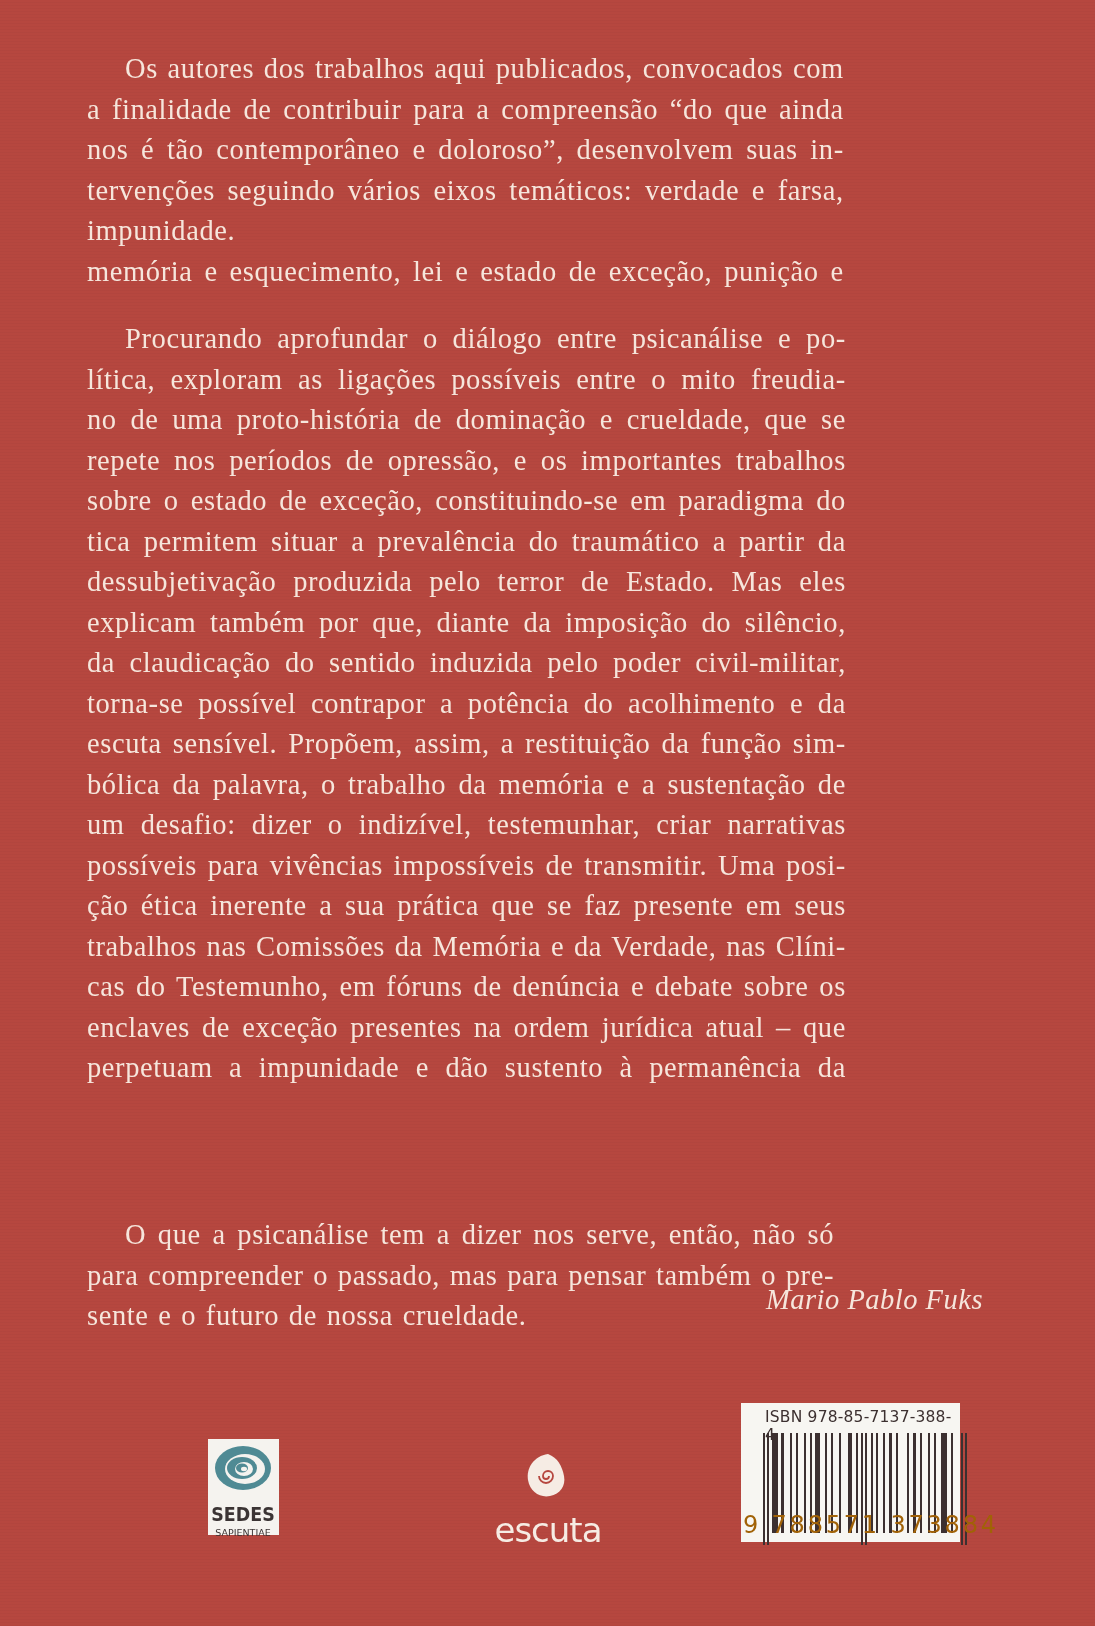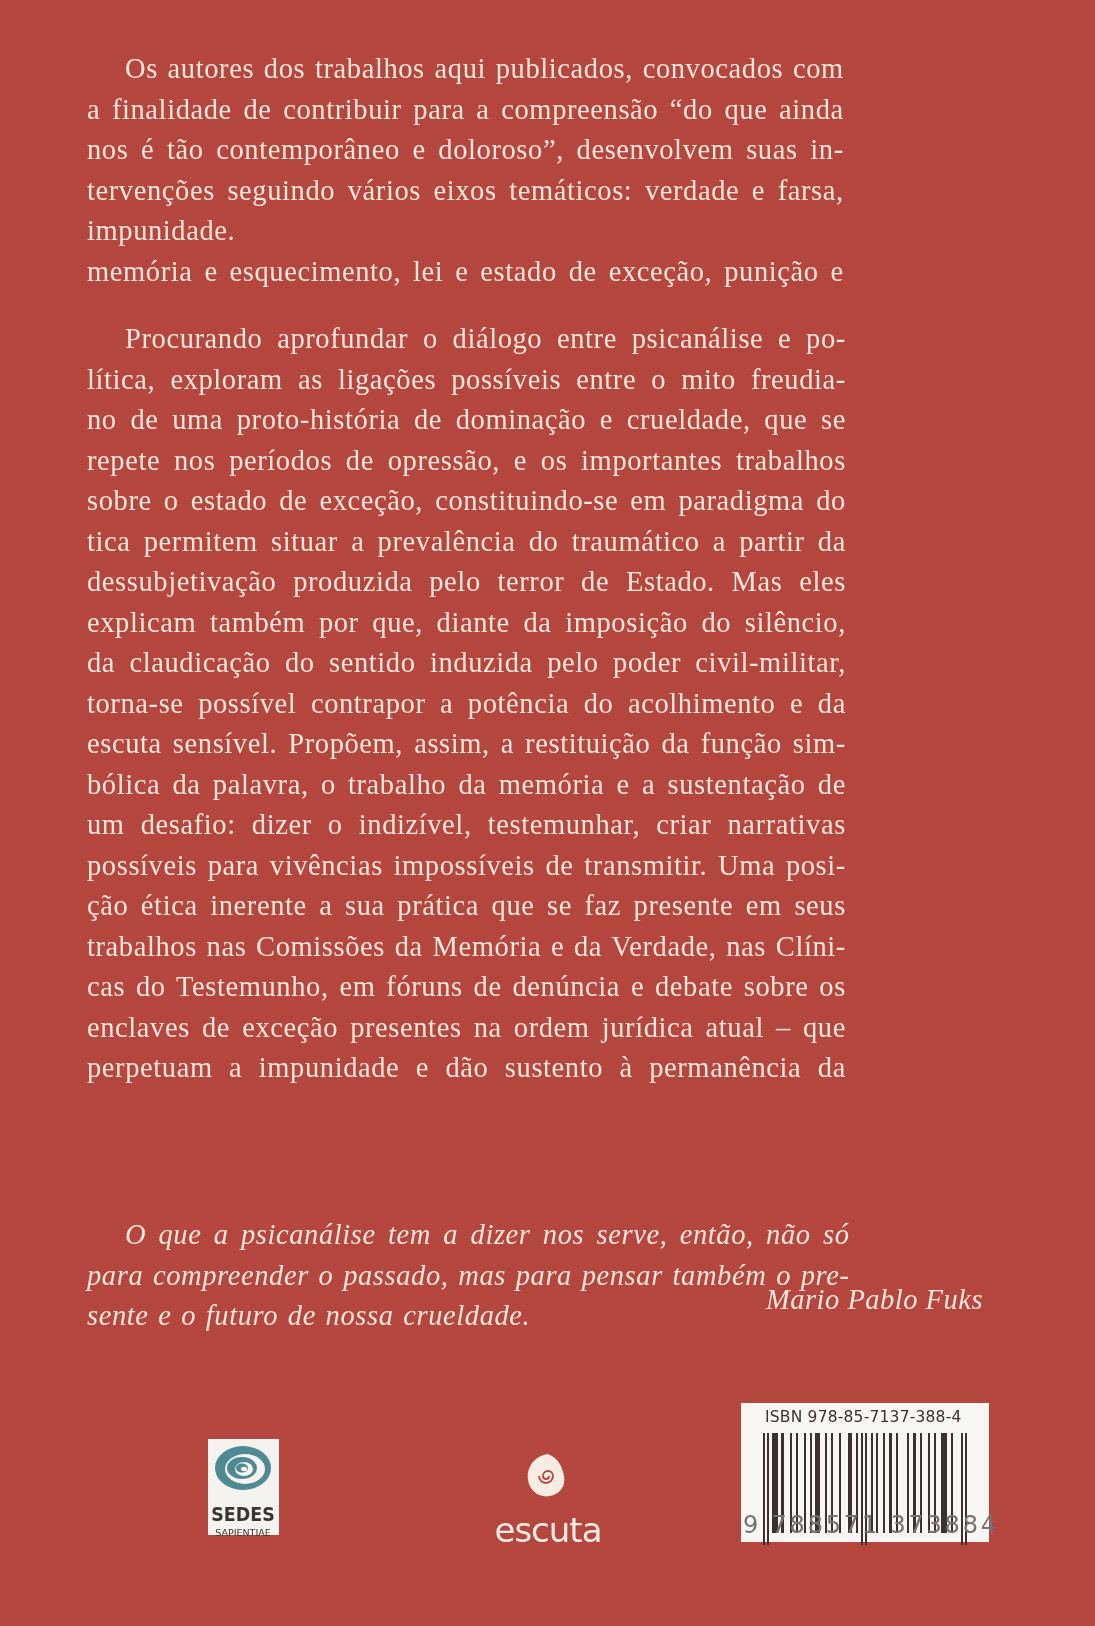--- a/index.html
+++ b/index.html
@@ -14,30 +14,30 @@
   .text-block { position:absolute; left:87px; top:49px; width:900px; }
   .para {
     margin:0; font-size:28.5px; line-height:40.5px; text-align:justify;
     text-align-last:left; letter-spacing:0.6px; word-spacing:2px;
   }
   .para .line { display:block; text-align:justify; text-align-last:justify; white-space:nowrap; }
   .para .line.last { text-align-last:left; }
   .indent { padding-left:38px; }
   .p1 { position:absolute; top:0; }
   .p2 { position:absolute; top:254px;margin-top:16px; }
-  .p3 { position:absolute; top:1166px;font-style:italic; }
+  .p3 { position:absolute; top:1166px; }
   .signature { position:absolute; right:112px; top:1284px; font-style:italic; font-size:28.5px; letter-spacing:0.5px; }
 
   .sedes-logo { position:absolute; left:208px; top:1439px; width:70px; width:71px; height:96px; background:#f5f3ef; }
   .sedes-logo svg { display:block; }
   .escuta-logo { position:absolute; left:486px; top:1446px; width:124px; height:100px; }
-  .isbn-box { position:absolute; left:741px; top:1403px; width:248px; height:139px; background:#f7f6f2; }
+  .isbn-box { position:absolute; left:741px; top:1403px; width:219px; height:139px; background:#f7f6f2; }
   .isbn-text { position:absolute; left:24px; top:5px; font-family:"DejaVu Sans",sans-serif; font-size:15.5px; color:#3c3030; letter-spacing:0.2px; }
   .barcode { position:absolute; left:22px; top:30px; }
-  .ean-num { position:absolute; left:2px; top:108px; font-family:"DejaVu Sans",sans-serif; font-size:24px; color:#737373; letter-spacing:2.8px; }
+  .ean-num { position:absolute; left:2px; top:108px; font-family:"DejaVu Sans",sans-serif; font-size:24px; color:#a16207; letter-spacing:2.8px; }
 </style>
 </head>
 <body>
 
 <div class="text-block">
   <p class="para p1">
     <span class="line indent">Os autores dos trabalhos aqui publicados, convocados com</span>
     <span class="line">a finalidade de contribuir para a compreensão “do que ainda</span>
     <span class="line">nos é tão contemporâneo e doloroso”, desenvolvem suas in-</span>
     <span class="line">tervenções seguindo vários eixos temáticos: verdade e farsa,</span>

